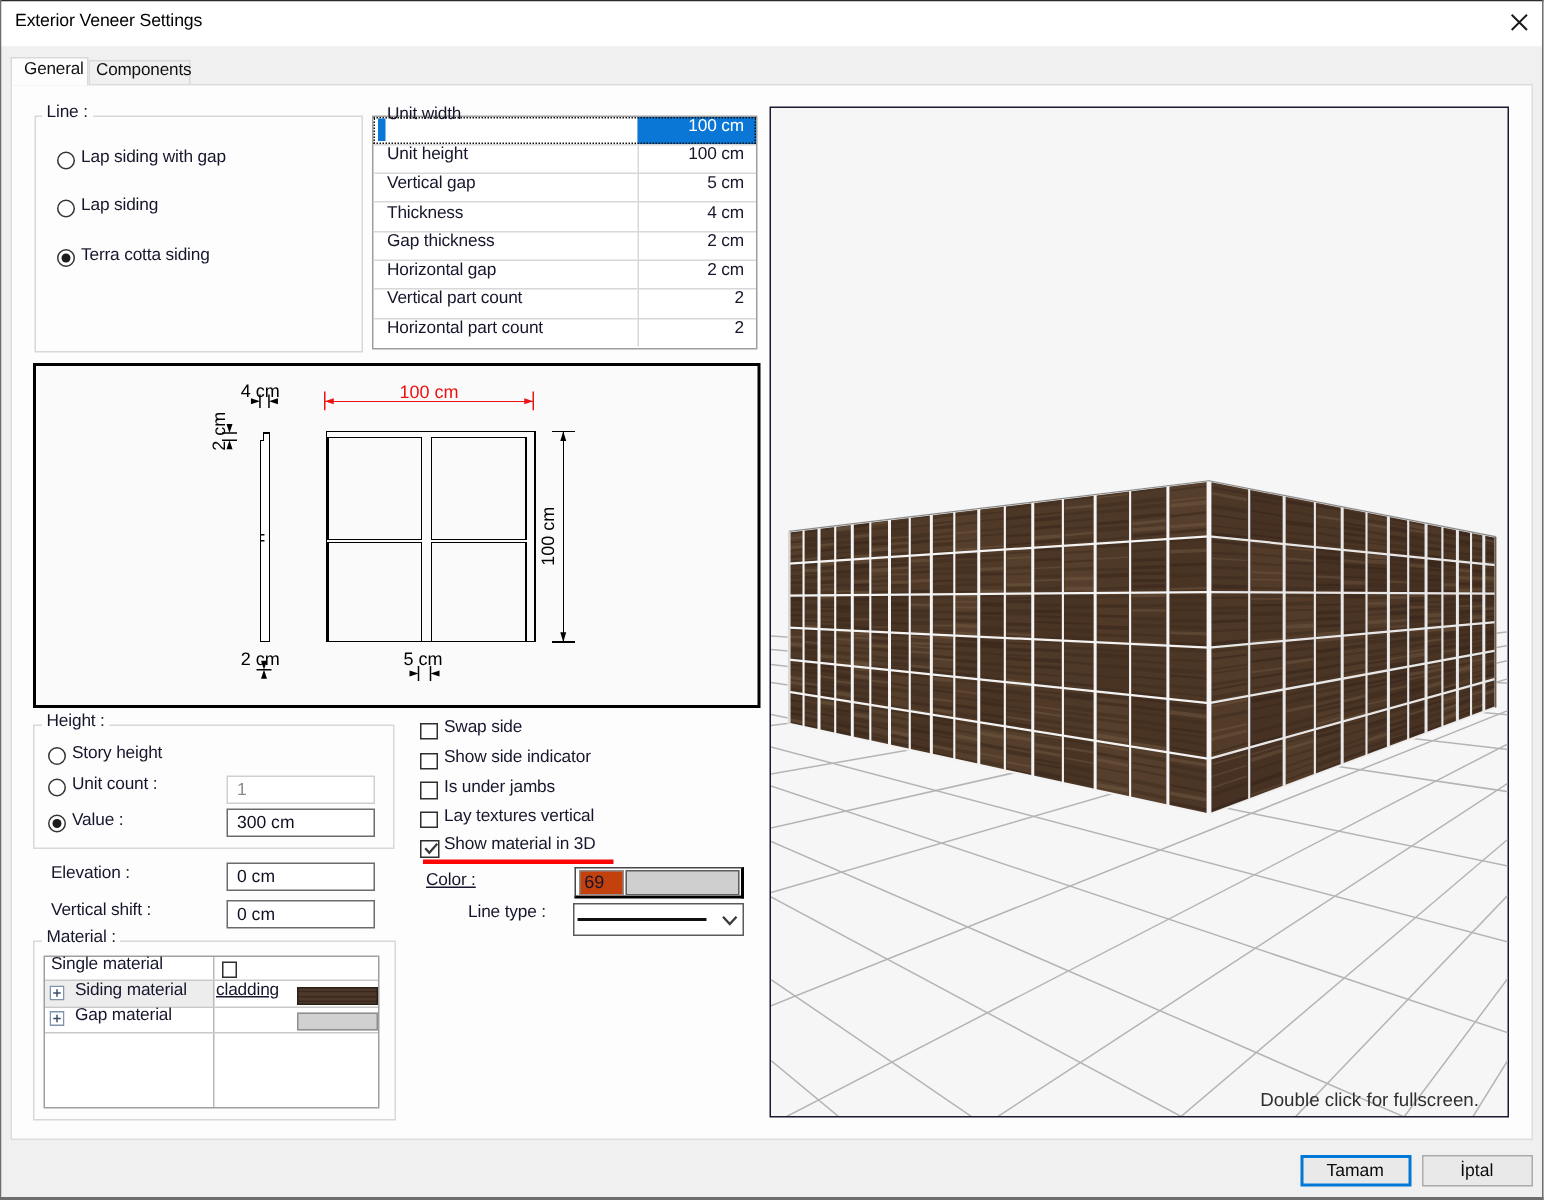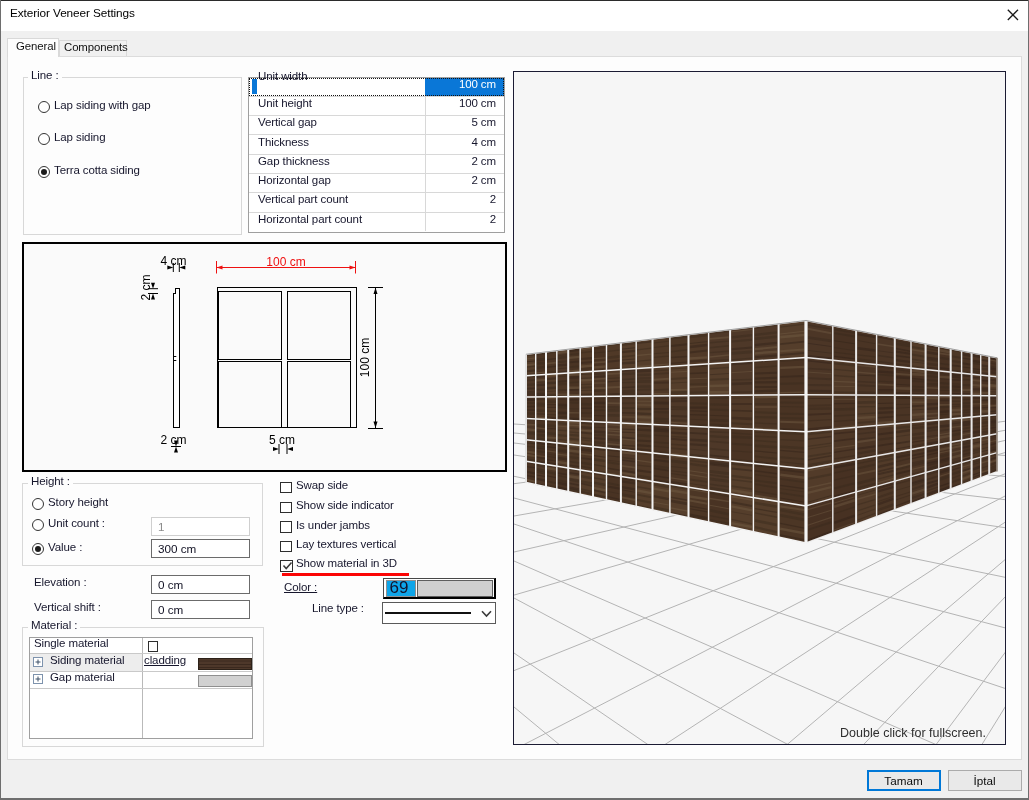--- a/index.html
+++ b/index.html
@@ -189,21 +189,21 @@
 <div class="lbl" style="left:296px;top:540px;">Lay textures vertical</div>
 <div class="cbx" style="left:280px;top:559.5px;width:10.5px;height:10.5px;"></div>
 <svg class="abs" style="left:281.5px;top:561px;" width="11" height="10" viewBox="0 0 11 10">
   <path d="M1.5 4.5 L4.2 7.5 L9.5 1.5" stroke="#3a3a3a" stroke-width="1.5" fill="none"></path>
 </svg>
 <div class="lbl" style="left:296px;top:559px;">Show material in 3D</div>
 <div class="abs" style="left:282px;top:572.5px;width:127px;height:3.2px;background:#fb0505;"></div>
 
 <div class="lbl" style="left:284px;top:583px;text-decoration:underline;">Color :</div>
 <div class="abs" style="left:383px;top:578px;width:113px;height:21px;background:#fff;border:1px solid #474747;border-right:2px solid #000;border-bottom:2px solid #000;box-sizing:border-box;"></div>
-<div class="abs" style="left:385.5px;top:580px;width:30px;height:16.5px;background:#0ea5e9;border:1px solid #909090;box-sizing:border-box;font-size:17px;color:#14142c;padding-left:3px;display:flex;align-items:center;">69</div>
+<div class="abs" style="left:385.5px;top:580px;width:30px;height:16.5px;background:#c2410c;border:1px solid #909090;box-sizing:border-box;font-size:12px;color:#14142c;padding-left:3px;display:flex;align-items:center;">69</div>
 <div class="abs" style="left:416.5px;top:580px;width:76px;height:16.5px;background:#cfcfcf;border:1px solid #5e5e5e;box-sizing:border-box;"></div>
 
 <div class="lbl" style="left:284px;top:604px;margin-left:28px;">Line type :</div>
 <div class="abs" style="left:382px;top:601.5px;width:114px;height:22.5px;background:#fff;border:1px solid #5a5a5a;box-sizing:border-box;"></div>
 <div class="abs" style="left:385px;top:612.3px;width:86px;height:2px;background:#111;"></div>
 <svg class="abs" style="left:481px;top:610px;" width="11" height="8" viewBox="0 0 11 8">
   <path d="M1 1.2 L5.5 6 L10 1.2" stroke="#3c3c3c" stroke-width="1.6" fill="none"></path>
 </svg>
 
 <div class="abs" style="left:513px;top:71px;width:493px;height:674px;background:#f6f6f6;border:1.5px solid #1b1b33;box-sizing:border-box;overflow:hidden;" id="panel3d">

